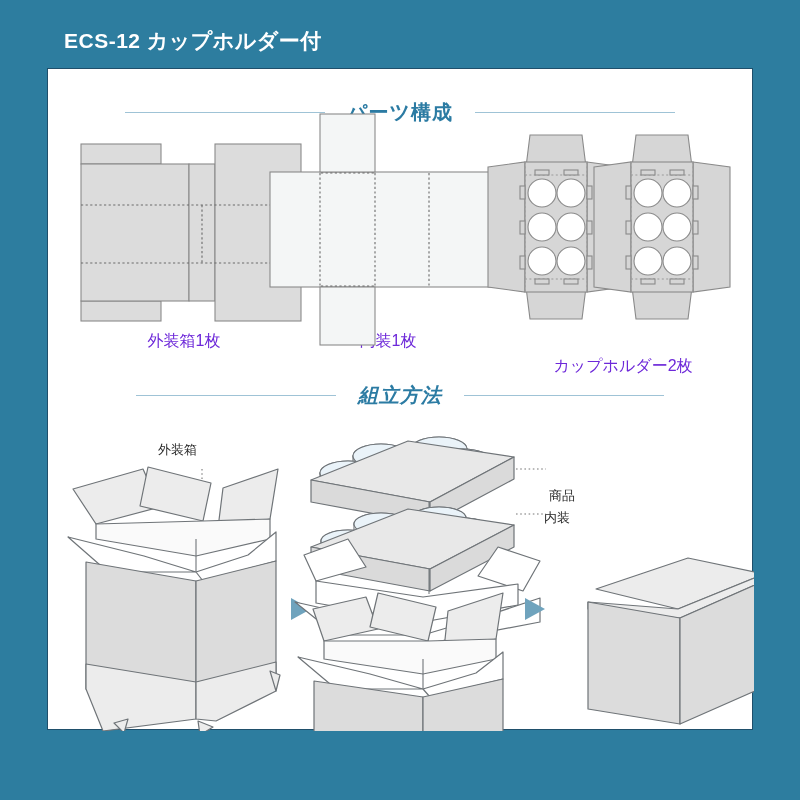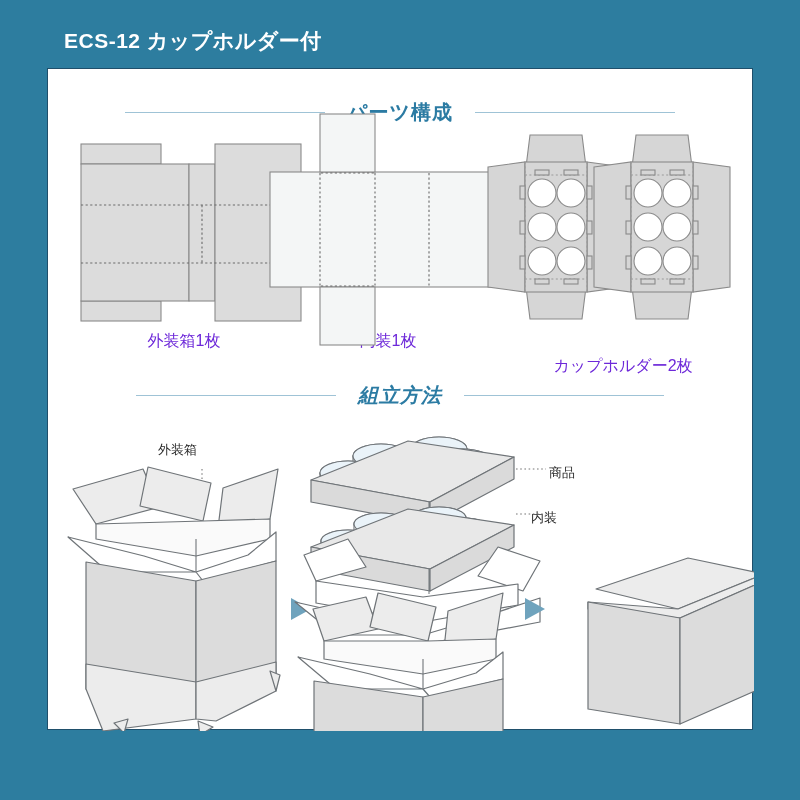--- a/index.html
+++ b/index.html
@@ -112,22 +112,22 @@
       <div class="rule"></div>
       <div class="label">組立方法</div>
       <div class="rule"></div>
     </div>
 
     <div class="part-caption" style="left:46px; top:262px; width:180px;">外装箱1枚</div>
     <div class="part-caption" style="left:250px; top:262px; width:180px;">内装1枚</div>
     <div class="part-caption" style="left:460px; top:262px; width:230px;margin-top:25px;">カップホルダー2枚</div>
 
     <div class="lead-label" style="left:110px; top:372px;">外装箱</div>
-    <div class="lead-label" style="left:501px; top:395px;">商品</div>
-    <div class="lead-label" style="left:483px; top:440px;">内装</div>
+    <div class="lead-label" style="left:501px; top:418px;">商品</div>
+    <div class="lead-label" style="left:496px; top:440px;">内装</div>
 
     <svg class="svg-layer" viewBox="0 0 706 662">
       <defs>
         <style>
           .gfill  { fill:#dcdcdc; stroke:#8a8a8a; stroke-width:1.1; }
           .gfill2 { fill:#d6d6d6; stroke:#8a8a8a; stroke-width:1.1; }
           .wfill  { fill:#f4f6f6; stroke:#8a8a8a; stroke-width:1.1; }
           .wpure  { fill:#ffffff; stroke:#8a8a8a; stroke-width:1.1; }
           .fold   { fill:none; stroke:#6a6a6a; stroke-width:1.1; stroke-dasharray:2.2 2.4; stroke-linecap:butt;}
           .foldl  { fill:none; stroke:#9a9a9a; stroke-width:1;   stroke-dasharray:2 2.4; }

